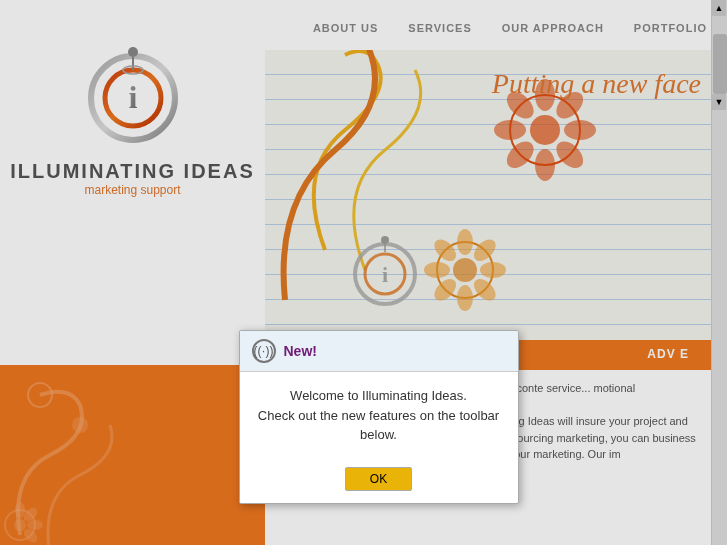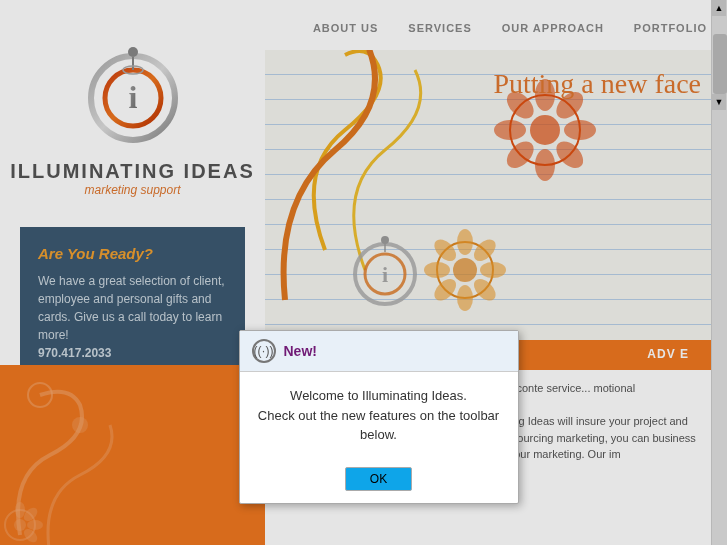--- a/index.html
+++ b/index.html
@@ -88,21 +88,20 @@
     #logo-title {
       font-size: 20px;
       font-weight: bold;
       color: #555;
       letter-spacing: 2px;
       text-transform: uppercase;
     }
     #logo-subtitle {
       font-size: 12px;
       color: #e07830;
-      font-style: italic;
       text-align: center;
     }
 
     
     #info-card {
       background: #3d5a72;
       margin: 10px 20px;
       padding: 18px;
       min-height: 130px;
       position: relative;
@@ -173,20 +172,21 @@
       );
     }
 
     #hero-text {
       position: absolute;
       top: 18px;
       right: 10px;
       font-family: 'Brush Script MT', cursive;
       font-size: 28px;
       color: #e07830;
+      font-style: italic;
     }
 
     
     #hero-swirls {
       position: absolute;
       top: 0; left: 0;
       width: 100%;
       height: 100%;
     }
 
@@ -278,21 +278,21 @@
       font-size: 13px;
       color: #333;
       line-height: 1.5;
       text-align: center;
     }
     #popup-footer {
       padding: 8px 16px 12px;
       text-align: center;
     }
     #popup-ok-btn {
-      background: #0ea5e9;
+      background: #eab308;
       border: 1px solid #aaa;
       padding: 4px 24px;
       font-size: 12px;
       cursor: pointer;
       border-radius: 2px;
     }
 
     
     #orange-strip-text {
       color: #fff;
@@ -357,24 +357,20 @@
           </linearGradient>
         </defs>
       </svg>
     </div>
     <div id="logo-text">
       <div id="logo-title">ILLUMINATING IDEAS</div>
       <div id="logo-subtitle">marketing support</div>
     </div>
   </div>
 
-  <div id="info-card">
-    <div id="info-card-title">Are You Ready?</div>
-    <div id="info-card-body">We have a great selection of client, employee and personal gifts and cards. Give us a call today to learn more!<br><strong>970.417.2033</strong></div>
-  </div>
 
   <div id="orange-bottom">
     <svg id="orange-swirl" viewBox="0 0 200 180">
 
       <path d="M 30 160 Q 20 100 60 80 Q 100 60 90 30 Q 80 10 50 20" fill="none" stroke="rgba(255,255,255,0.5)" stroke-width="4"></path>
       <path d="M 60 180 Q 50 120 90 100 Q 130 80 120 50" fill="none" stroke="rgba(255,255,255,0.4)" stroke-width="3"></path>
       <circle cx="50" cy="20" r="12" fill="none" stroke="rgba(255,255,255,0.5)" stroke-width="2"></circle>
       <circle cx="90" cy="50" r="8" fill="rgba(255,255,255,0.3)"></circle>
 
       <circle cx="30" cy="150" r="15" fill="none" stroke="rgba(255,255,255,0.4)" stroke-width="2"></circle>

